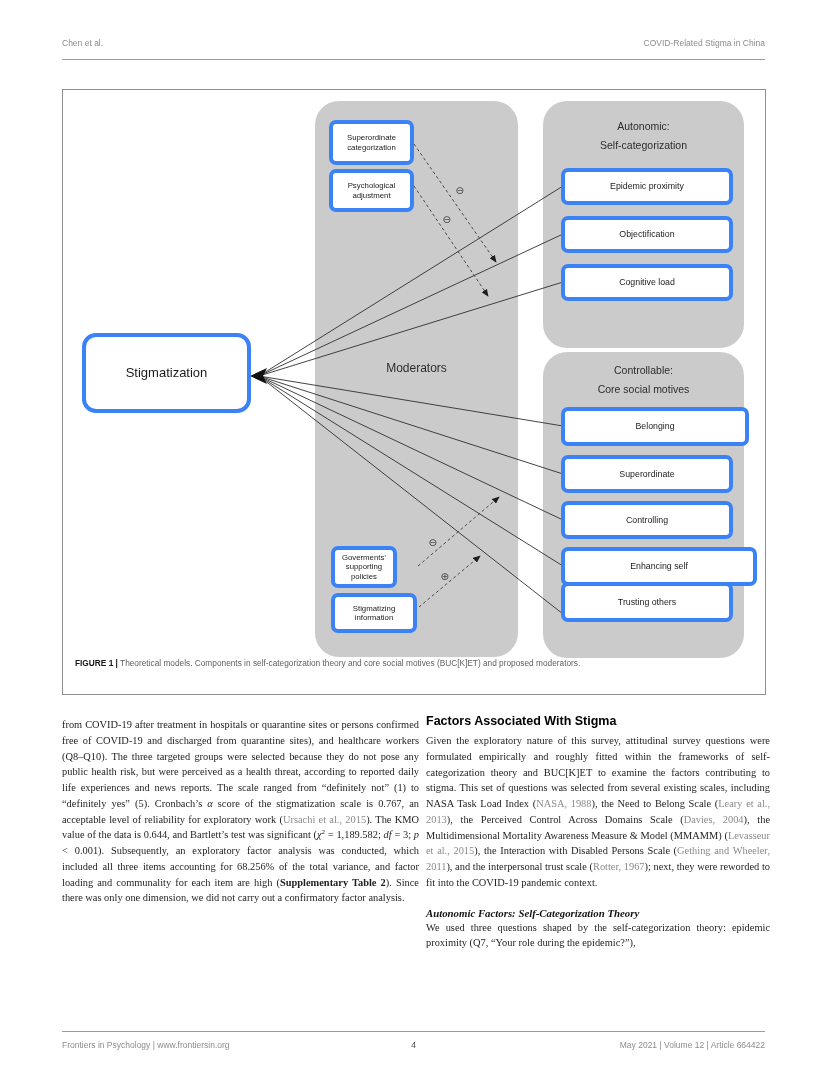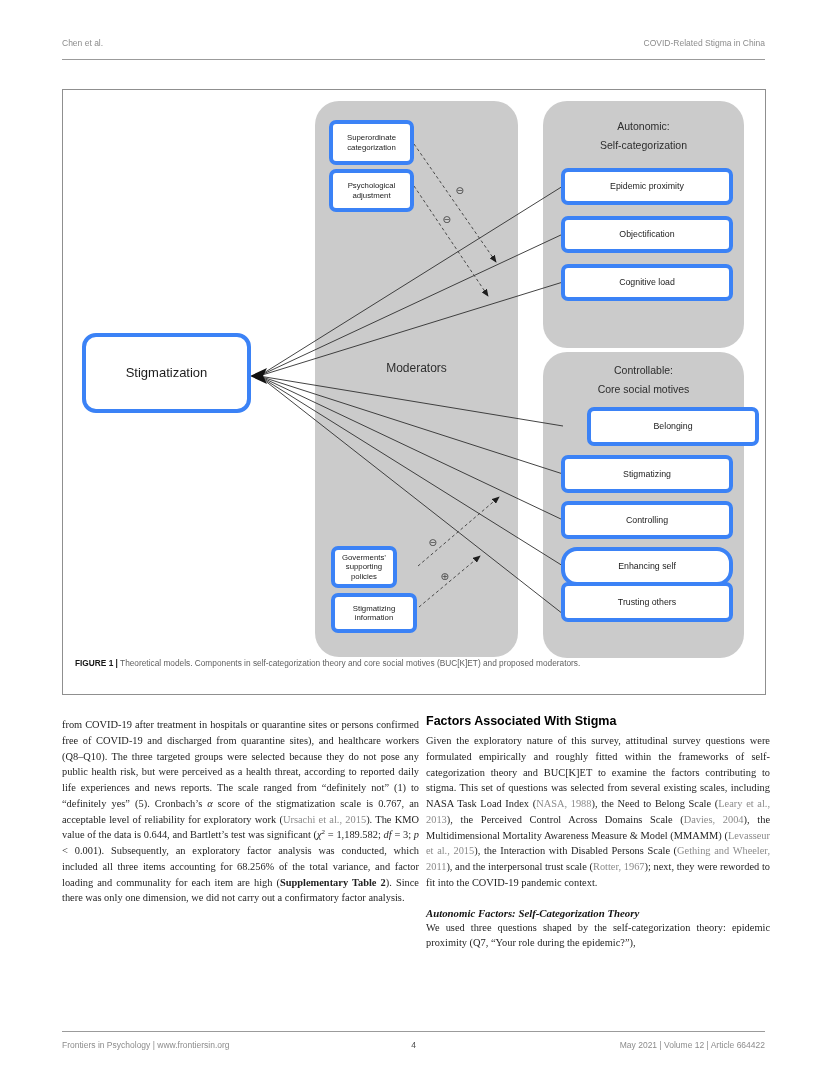--- a/index.html
+++ b/index.html
@@ -31,24 +31,24 @@
         display:flex;align-items:center;justify-content:center;text-align:center;
         color:#1c1c1c;line-height:1.18;border-radius:7px;padding:1px 3px;box-sizing:border-box;}
   .n-stig{left:19px;top:243px;width:169px;height:80px;font-size:13px;border-radius:14px;}
   .n-sup{left:266px;top:30px;width:85px;height:45px;font-size:7.8px;}
   .n-psy{left:266px;top:79px;width:85px;height:43px;font-size:7.8px;}
   .n-gov{left:268px;top:456px;width:66px;height:42px;font-size:7.8px;}
   .n-sti{left:268px;top:503px;width:86px;height:40px;font-size:7.8px;}
   .n-epi{left:498px;top:78px;width:172px;height:37px;font-size:8.8px;}
   .n-obj{left:498px;top:126px;width:172px;height:37px;font-size:8.8px;}
   .n-cog{left:498px;top:174px;width:172px;height:37px;font-size:8.8px;}
-  .n-bel{left:524px;top:317px;width:172px;height:39px;font-size:8.8px;}
+  .n-bel{left:498px;top:317px;width:188px;height:39px;font-size:8.8px;}
   .n-und{left:498px;top:365px;width:172px;height:38px;font-size:8.8px;}
   .n-ctr{left:498px;top:411px;width:172px;height:38px;font-size:8.8px;}
-  .n-enh{left:498px;top:457px;width:172px;height:39px;font-size:8.8px;border-radius:16px;}
+  .n-enh{left:498px;top:457px;width:196px;height:39px;font-size:8.8px;}
   .n-tru{left:498px;top:492px;width:172px;height:40px;font-size:8.8px;}
   .figcap{position:absolute;left:12px;right:10px;top:568px;z-index:3;font-size:8.3px;color:#5f5f5f;}
   .figcap .capb{font-weight:bold;color:#161616;}
   
   .col{position:absolute;color:#1e1e1e;}
   .col-left{left:62px;top:717px;width:357px;}
   .col-right{left:426px;top:714px;width:344px;}
   .bodypar{margin:0;font-family:"Liberation Serif",serif;font-size:10.4px;
            line-height:15.75px;text-align:justify;}
   h2.sechead{margin:0 0 5px 0;font-family:"Liberation Sans",sans-serif;
@@ -122,21 +122,21 @@
 
     <div class="node n-stig">Stigmatization</div>
     <div class="node n-sup">Superordinate categorization</div>
     <div class="node n-psy">Psychological adjustment</div>
     <div class="node n-gov">Goverments’ supporting policies</div>
     <div class="node n-sti">Stigmatizing information</div>
     <div class="node n-epi">Epidemic proximity</div>
     <div class="node n-obj">Objectification</div>
     <div class="node n-cog">Cognitive load</div>
     <div class="node n-bel">Belonging</div>
-    <div class="node n-und">Stigmatizing</div>
+    <div class="node n-und">Superordinate</div>
     <div class="node n-ctr">Controlling</div>
     <div class="node n-enh">Enhancing self</div>
     <div class="node n-tru">Trusting others</div>
 
     <div class="figcap">
       <span class="capb">FIGURE 1</span>
       <span class="capb">|</span>
       <span>Theoretical models. Components in self-categorization theory and core social motives (BUC[K]ET) and proposed moderators.</span>
     </div>
   </div>

